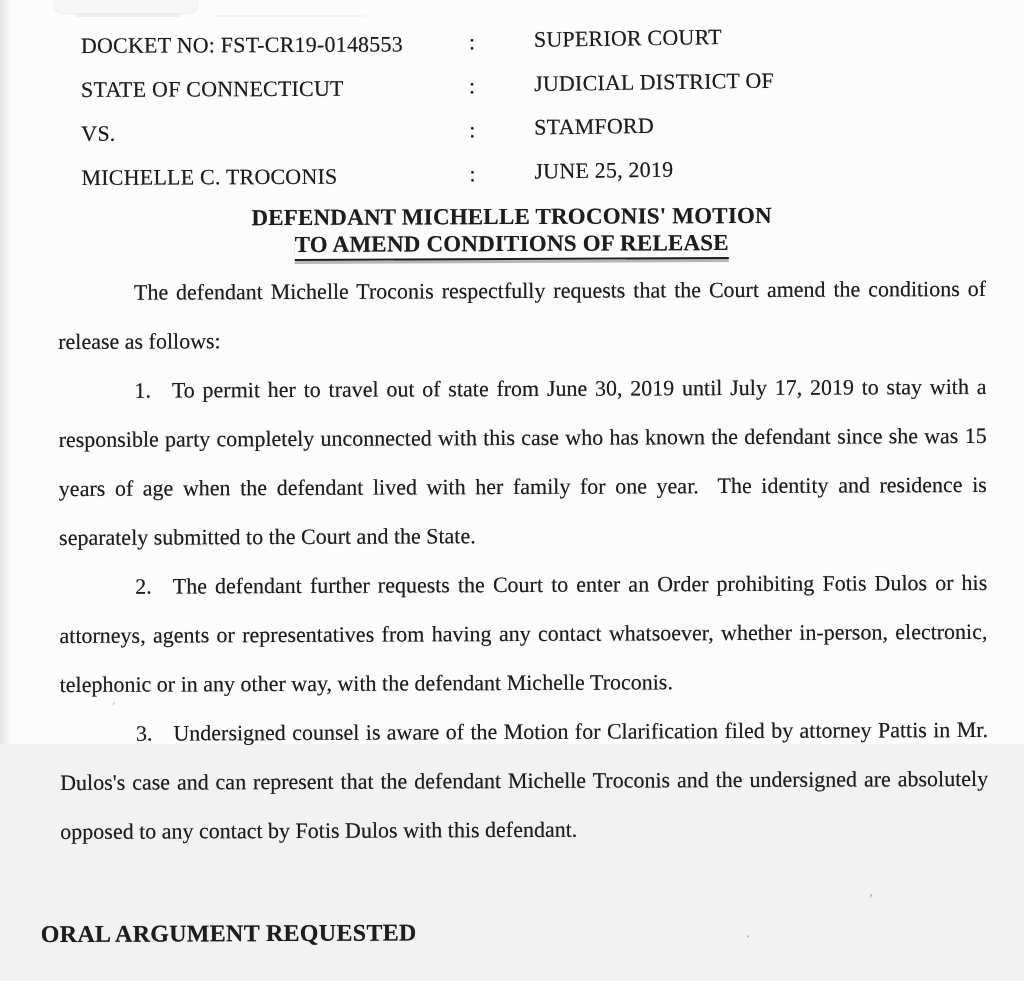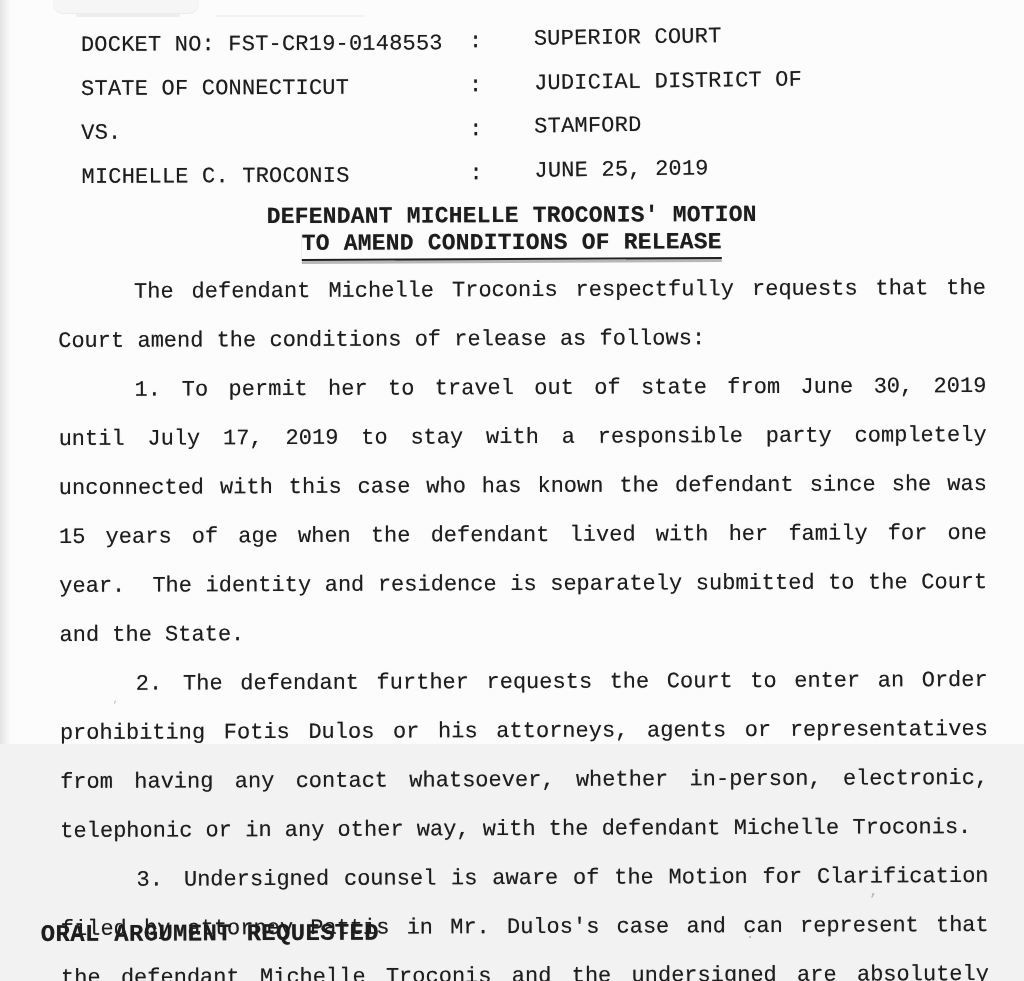--- a/index.html
+++ b/index.html
@@ -13,21 +13,20 @@
     background: #f2f2f2;
     font-family: "Liberation Serif", serif;
   }
   .page {
     position: absolute;
     left: 0; top: 0;
     width: 1024px;
     height: 744px;
     background: #fcfcfc;
     color: #1d1d1d;
-    font-family: Liberation Mono, monospace;
   }
   
   .left-edge-shadow {
     position: absolute;
     left: 0; top: 0; bottom: 0;
     width: 11px;
     background: linear-gradient(90deg, #e3e3e3 0%, #efefef 45%, rgba(252,252,252,0) 100%);
   }
   .scan-tab {
     position: absolute;

